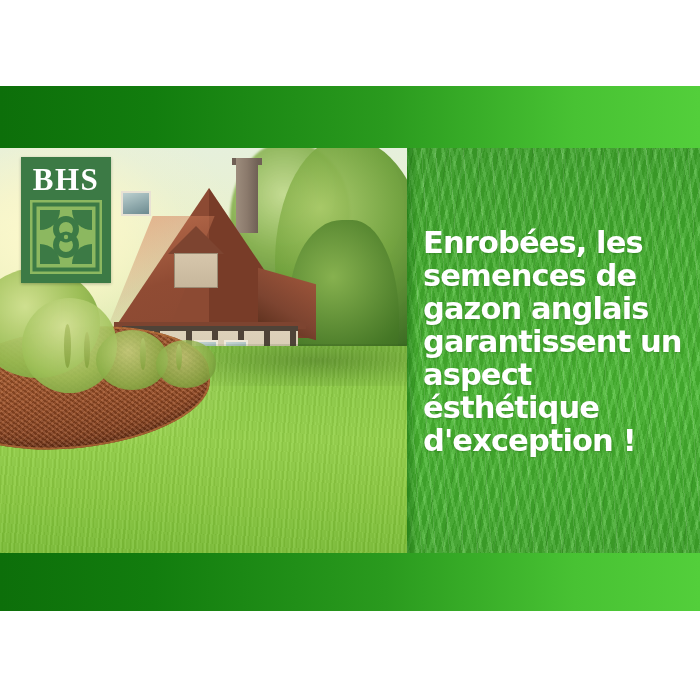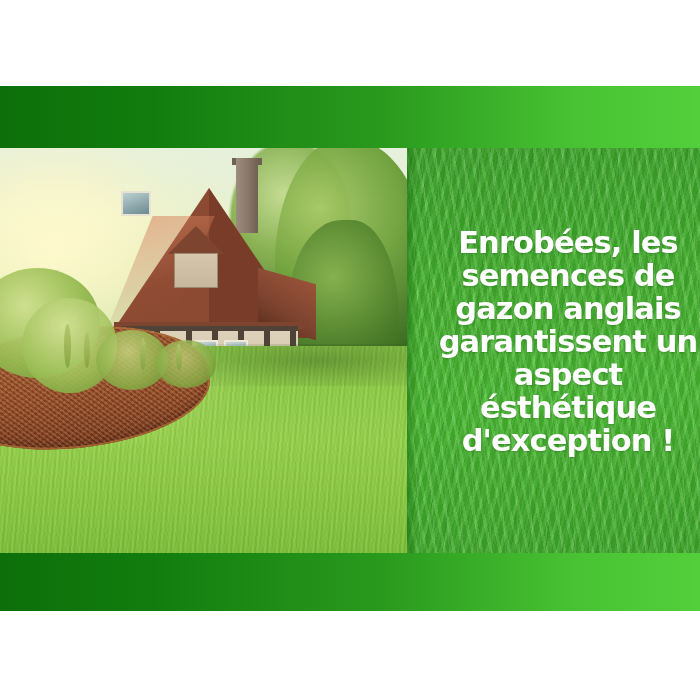--- a/index.html
+++ b/index.html
@@ -304,21 +304,20 @@
 
   
   #panel {
     position: absolute;
     left: 407px;
     top: 0;
     width: 293px;
     height: 405px;
     overflow: hidden;
     background: linear-gradient(175deg, #3fa92c 0%, #45b52f 30%, #4bbe33 62%, #41ad2c 100%);
-    text-align: center;
   }
   .panel-grass {
     position: absolute;
     inset: 0;
     background-image:
       repeating-linear-gradient(78deg, rgba(255,255,255,0.085) 0 3px, rgba(0,0,0,0.05) 3px 9px),
       repeating-linear-gradient(-70deg, rgba(255,255,255,0.06) 0 4px, rgba(0,0,0,0.045) 4px 11px),
       repeating-linear-gradient(100deg, rgba(255,255,255,0.05) 0 2px, rgba(0,0,0,0.04) 2px 7px);
     opacity: 0.95;
   }
@@ -460,14 +459,41 @@
 gazon anglais
 garantissent un
 aspect ésthétique
 d'exception !</div>
     </div>
 
   </div>
 
   <div class="banner" id="banner-bottom"></div>
 
+  <div id="logo">
+    <div id="logo-word">BHS</div>
+    <div id="logo-mark">
+      <svg width="72" height="74" viewBox="0 0 72 74" aria-hidden="true">
+        <rect x="0" y="0" width="72" height="74" fill="#8cb860"></rect>
+        <g fill="none" stroke="#3c7a45" stroke-width="4">
+          <rect x="4.5" y="4.5" width="63" height="65"></rect>
+        </g>
+        <g fill="#3c7a45">
+
+          <path d="M10 10 L30 10 A20 20 0 0 1 10 30 Z"></path>
+          <path d="M62 10 L42 10 A20 20 0 0 0 62 30 Z"></path>
+          <path d="M10 64 L30 64 A20 20 0 0 0 10 44 Z"></path>
+          <path d="M62 64 L42 64 A20 20 0 0 1 62 44 Z"></path>
+
+          <path d="M36 16 A13 13 0 0 1 49 29 A13 13 0 0 1 36 42 A13 13 0 0 1 23 29 A13 13 0 0 1 36 16 Z
+                   M36 22 A7 7 0 0 0 29 29 A7 7 0 0 0 36 36 A7 7 0 0 0 43 29 A7 7 0 0 0 36 22 Z"></path>
+          <path d="M36 32 A13 13 0 0 1 49 45 A13 13 0 0 1 36 58 A13 13 0 0 1 23 45 A13 13 0 0 1 36 32 Z
+                   M36 38 A7 7 0 0 0 29 45 A7 7 0 0 0 36 52 A7 7 0 0 0 43 45 A7 7 0 0 0 36 38 Z"></path>
+          <circle cx="36" cy="37" r="5.5"></circle>
+        </g>
+        <g fill="#8cb860">
+          <circle cx="36" cy="37" r="2.2"></circle>
+        </g>
+      </svg>
+    </div>
+  </div>
 
 </div>
 
 </body></html>

